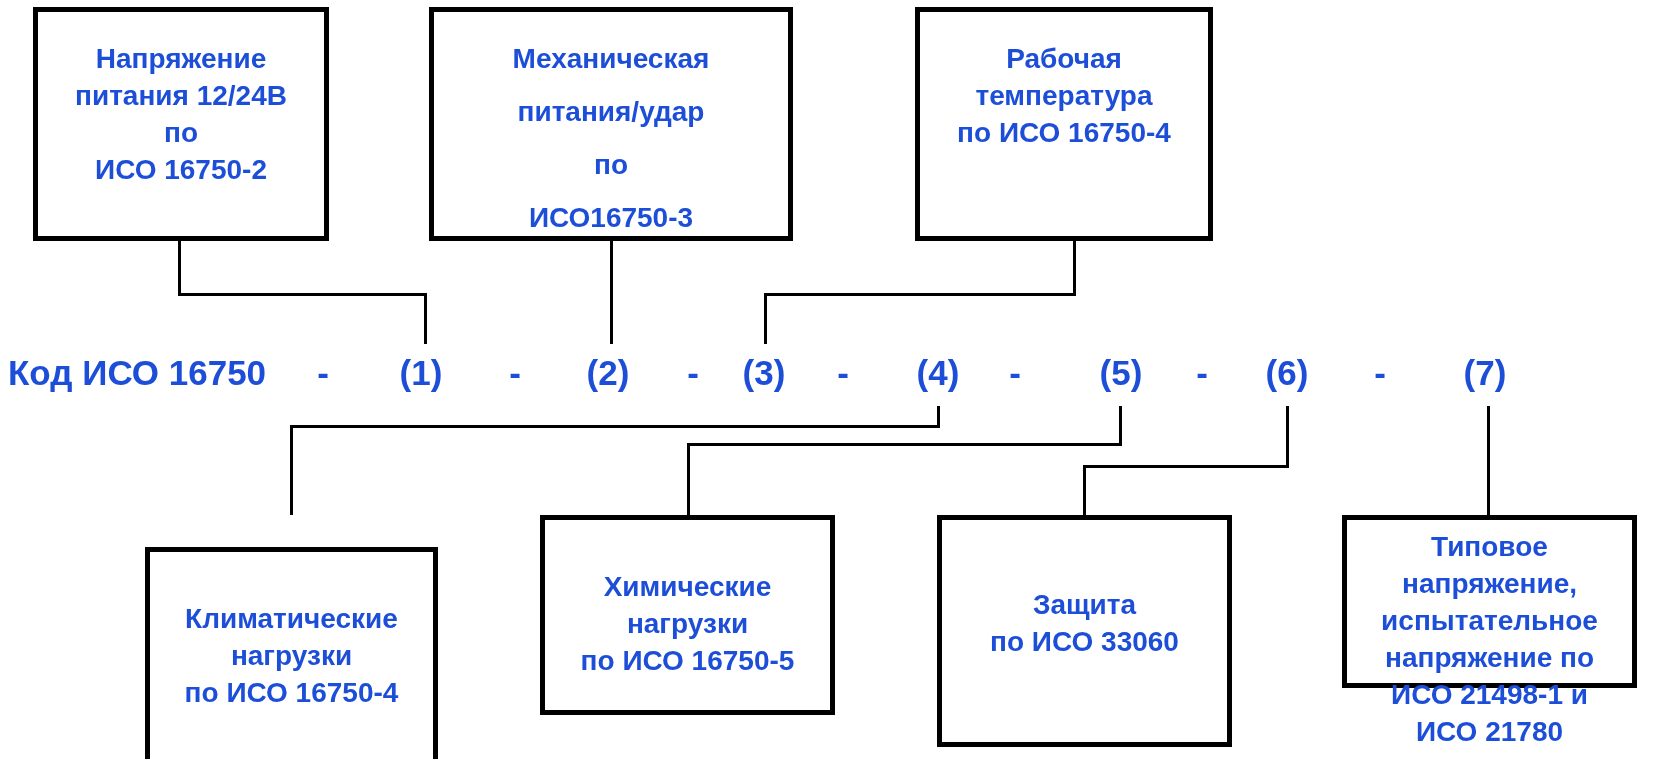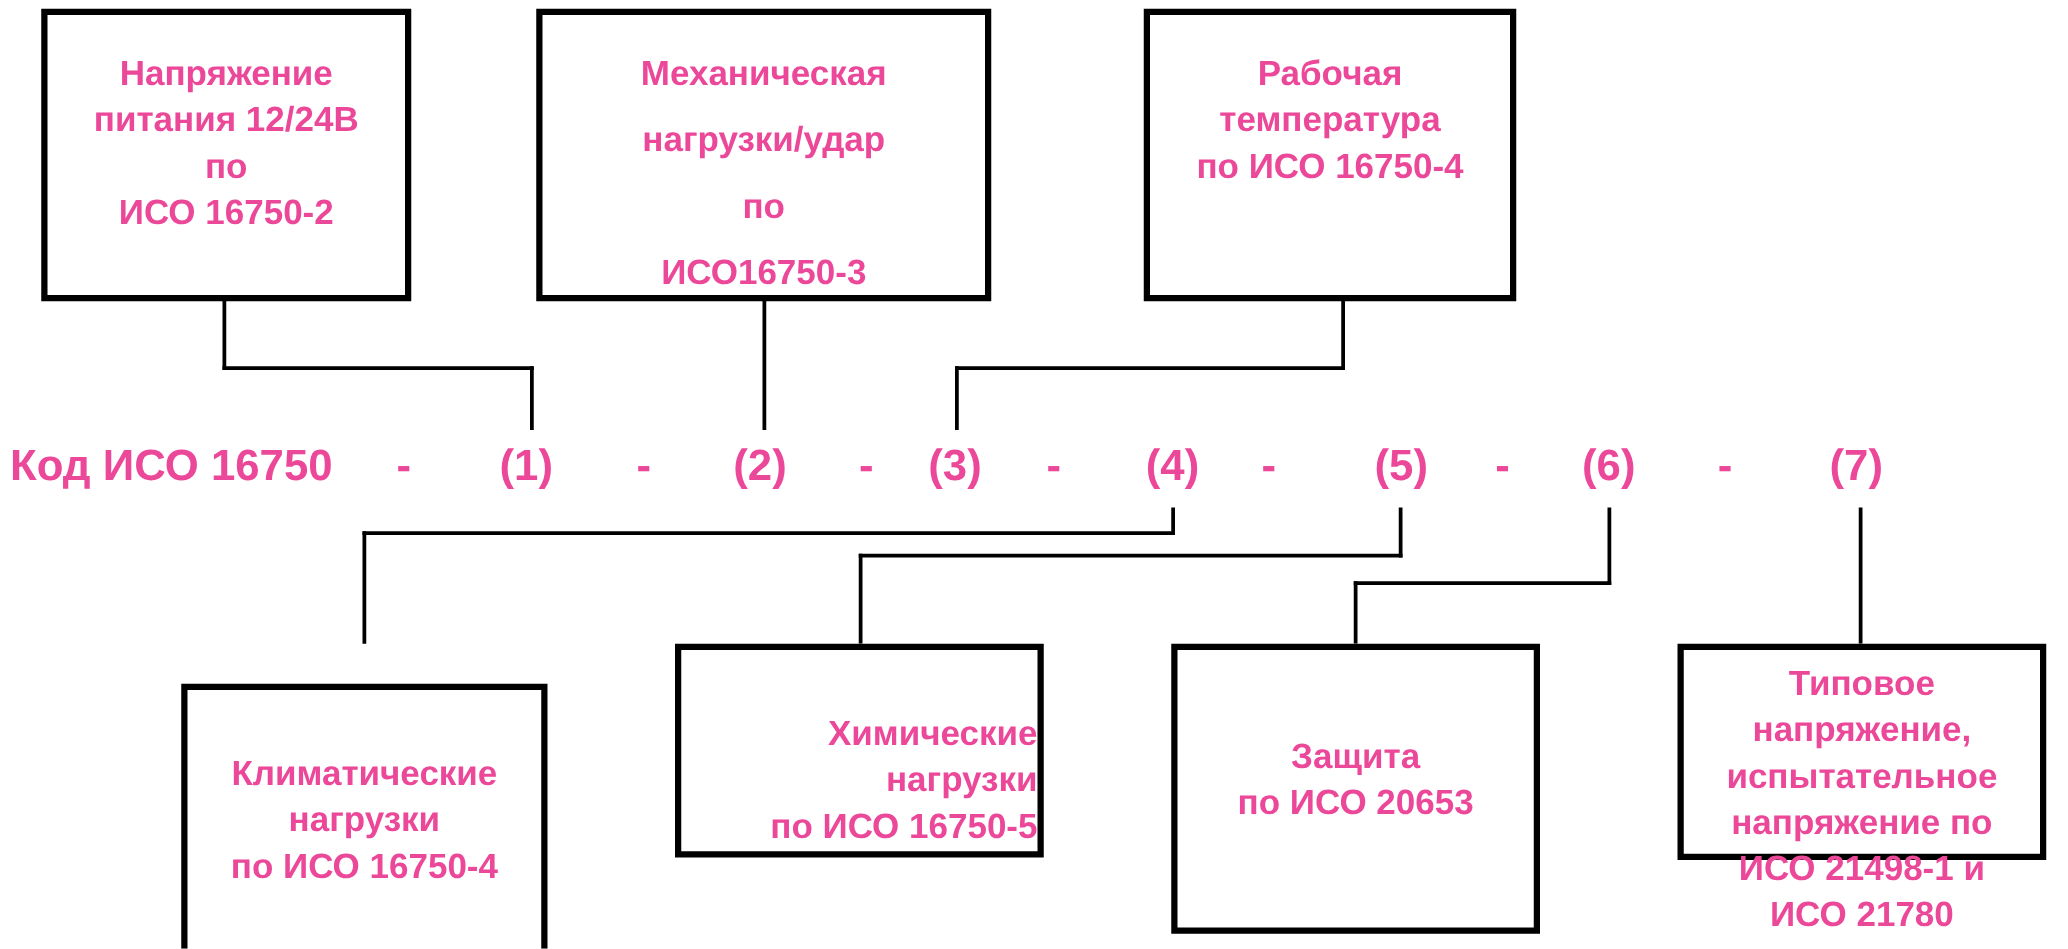--- a/index.html
+++ b/index.html
@@ -2,21 +2,21 @@
 <html><head>
 <meta charset="utf-8">
 <style>
   html, body { margin: 0; padding: 0; background: #ffffff; }
   .canvas {
     position: relative;
     width: 1654px;
     height: 759px;
     background: #ffffff;
     font-family: "Liberation Sans", "DejaVu Sans", sans-serif;
-    color: #ec4899;
+    color: #1d4ed8;
     overflow: hidden;
   }
 
   
   .box {
     position: absolute;
     box-sizing: border-box;
     border: 5px solid #000000;
     background: #ffffff;
     display: flex;
@@ -27,21 +27,21 @@
     font-size: 28px;
     line-height: 37px;
   }
   .box .bl { white-space: nowrap; }
 
   .t1 { left: 33px;   top: 7px;   width: 296px; height: 234px; padding-top: 28px; }
   .t2 { left: 429px;  top: 7px;   width: 364px; height: 234px; padding-top: 28px; justify-content: space-between; }
   .t3 { left: 915px;  top: 7px;   width: 298px; height: 234px; padding-top: 28px; text-align: right; }
 
   .b1 { left: 145px;  top: 515px; width: 293px; height: 232px; padding-top: 48px; margin-top: 32px; }
-  .b2 { left: 540px;  top: 515px; width: 295px; height: 171px; padding-top: 48px; align-items: flex-end; }
+  .b2 { left: 540px;  top: 515px; width: 295px; height: 200px; padding-top: 48px; }
   .b3 { left: 937px;  top: 515px; width: 295px; height: 232px; padding-top: 66px; }
   .b4 { left: 1342px; top: 515px; width: 295px; height: 173px; padding-top: 8px;  }
 
   
   .code-item {
     position: absolute;
     top: 352px;
     height: 42px;
     line-height: 42px;
     font-weight: bold;
@@ -91,21 +91,21 @@
 
   <div class="box t1">
     <div class="bl">Напряжение</div>
     <div class="bl">питания 12/24В</div>
     <div class="bl">по</div>
     <div class="bl">ИСО 16750-2</div>
   </div>
 
   <div class="box t2">
     <div class="bl">Механическая</div>
-    <div class="bl">нагрузки/удар</div>
+    <div class="bl">питания/удар</div>
     <div class="bl">по</div>
     <div class="bl">ИСО16750-3</div>
   </div>
 
   <div class="box t3">
     <div class="bl">Рабочая</div>
     <div class="bl">температура</div>
     <div class="bl">по ИСО 16750-4</div>
   </div>
 
@@ -156,21 +156,21 @@
   </div>
 
   <div class="box b2">
     <div class="bl">Химические</div>
     <div class="bl">нагрузки</div>
     <div class="bl">по ИСО 16750-5</div>
   </div>
 
   <div class="box b3">
     <div class="bl">Защита</div>
-    <div class="bl">по ИСО 20653</div>
+    <div class="bl">по ИСО 33060</div>
   </div>
 
   <div class="box b4">
     <div class="bl">Типовое</div>
     <div class="bl">напряжение,</div>
     <div class="bl">испытательное</div>
     <div class="bl">напряжение по</div>
     <div class="bl">ИСО 21498-1 и</div>
     <div class="bl">ИСО 21780</div>
   </div>

